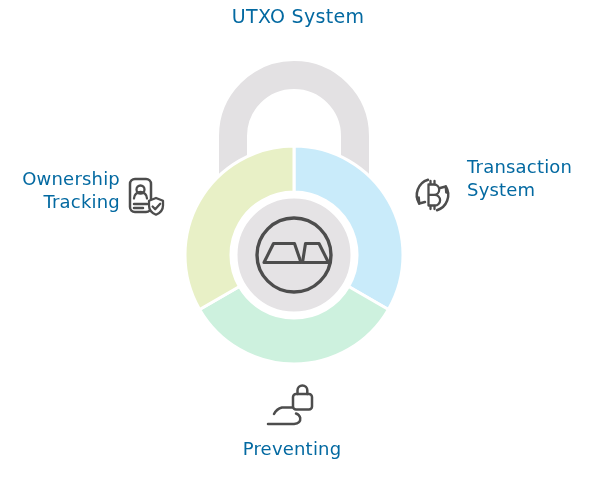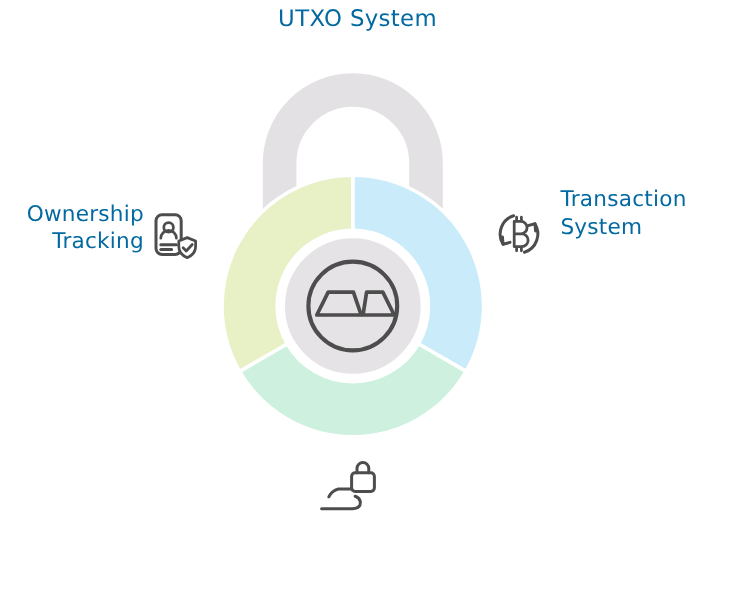--- a/index.html
+++ b/index.html
@@ -72,20 +72,21 @@
       <path d="M18,8.8 A16,16 0 0 0 9.2,32.5" stroke-width="2.5"></path>
       <path d="M9.2,32.5 l-0.5,-6 M9.2,32.5 l5.8,-1.5" stroke-width="2.5"></path>
       <path d="M27,39.2 A16,16 0 0 0 35.8,15.5" stroke-width="2.5"></path>
       <path d="M35.8,15.5 l0.5,6 M35.8,15.5 l-5.8,1.5" stroke-width="2.5"></path>
       <path d="M18.5,13.5 V34.5 M18.5,13.5 h5.5 a5.2,5.2 0 0 1 0,10.4 h-5.5 M18.5,23.9 h6.3 a5.3,5.3 0 0 1 0,10.6 h-6.3" stroke-width="2.3"></path>
       <path d="M20.5,10 v3 M24.5,10 v3 M20.5,35 v3 M24.5,35 v3" stroke-width="2.3"></path>
     </g>
   </svg>
 
   <div class="label label-bottom">
+    <div>Preventing</div>
   </div>
   <svg class="icon icon-prevention" width="50" height="47" viewBox="0 0 50 47">
     <g fill="none" stroke-linecap="round" stroke-linejoin="round" stroke="#4d4d4d">
       <rect x="29" y="11" width="19" height="15.5" rx="3" stroke-width="2.5"></rect>
       <path d="M33.5,11 V7.3 a4.9,4.9 0 0 1 9.8,0 V11" stroke-width="2.5"></path>
       <path d="M28,24.5 h-10 q-5.5,1.5 -8,6.5" stroke-width="2.5"></path>
       <path d="M4,41 h26 q7,-0.5 6.2,-6.2 q-0.8,-3.3 -4.2,-4.3" stroke-width="2.5"></path>
     </g>
   </svg>
 

